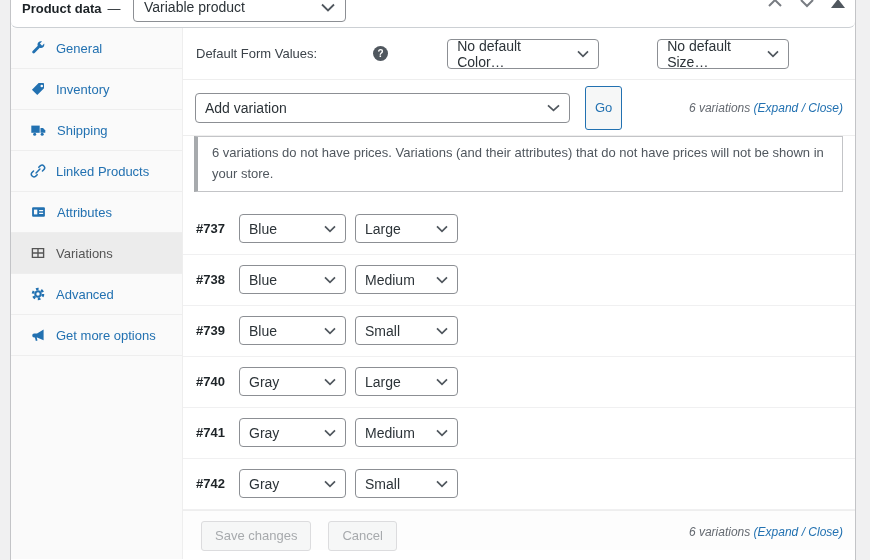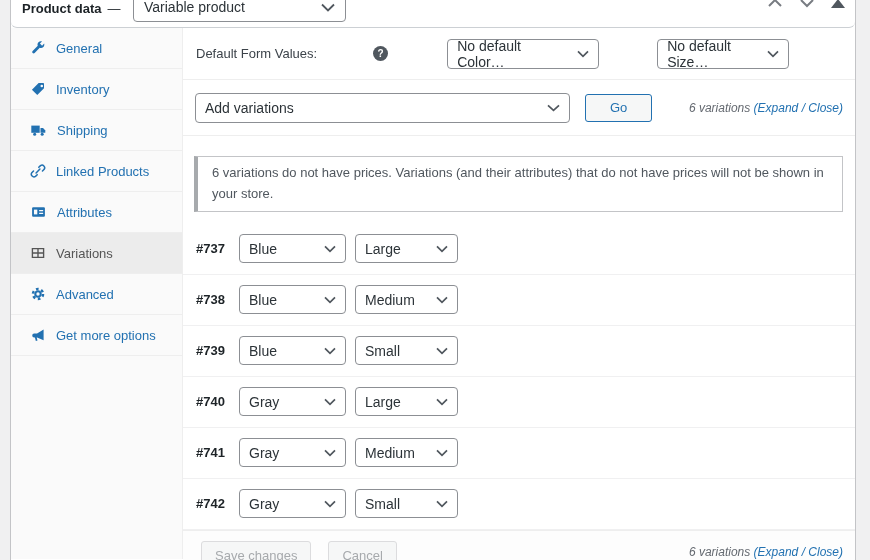--- a/index.html
+++ b/index.html
@@ -64,29 +64,29 @@
   }
   .select .chev { margin-left:8px; display:flex; }
   .sel-color-default { width:152px; margin-right:10px; }
   .sel-size-default  { width:132px; }
   .toolbar-top {
     height:56px; border-bottom:1px solid #eee;
     display:flex; align-items:center; padding:0 12px;
   }
   .sel-add { width:375px; }
   .go-btn {
-    margin-left:15px; height:28px; padding:0 24px;
+    margin-left:15px; height:44px; padding:0 9px;
     background:#f6f7f7; border:1px solid #2271b1; border-radius:3px;
     color:#2271b1; font-size:13px; cursor:pointer;
   }
   .summary { margin-left:auto; font-style:italic; font-size:12px; color:#646970; white-space:nowrap; }
   .summary .links, .summary .links span { color:#2271b1; }
   .summary .link { cursor:pointer; }
   .notice {
-    margin:20px 12px 12px 11px;
+    margin:0 12px 12px 11px;
     border:1px solid #c3c4c7; border-left:4px solid #a7aaad;
     padding:6px 14px; line-height:1.6; color:#50575e; background:#fff;
   }
   .vrow {
     height:51px; border-bottom:1px solid #f0f0f1;
     display:flex; align-items:center; padding-left:13px;
   }
   .vid { font-weight:bold; color:#1d2327; width:34px; text-align:left; margin-right:9px; flex:none; }
   .sel-vcolor { width:107px; margin-right:9px; height:29px; }
   .sel-vsize  { width:103px; height:29px; }
@@ -213,21 +213,21 @@
           <span class="chev">
               <svg width="12" height="8" viewBox="0 0 12 8">
                 <path d="M1 1.3l5 5 5-5" fill="none" stroke="#50575e" stroke-width="1.7"></path>
               </svg>
             </span>
         </div>
       </div>
 
       <div class="toolbar-top">
         <div class="select sel-add">
-          <span>Add variations</span>
+          <span>Add variation</span>
           <span class="chev">
               <svg width="13" height="8" viewBox="0 0 13 8">
                 <path d="M1 1.3l5.5 5 5.5-5" fill="none" stroke="#50575e" stroke-width="1.7"></path>
               </svg>
             </span>
         </div>
         <button class="go-btn">Go</button>
         <span class="summary"><span>6 variations </span><span class="links"><span>(</span><span class="link">Expand</span><span> / </span><span class="link">Close</span><span>)</span></span></span>
       </div>
 

